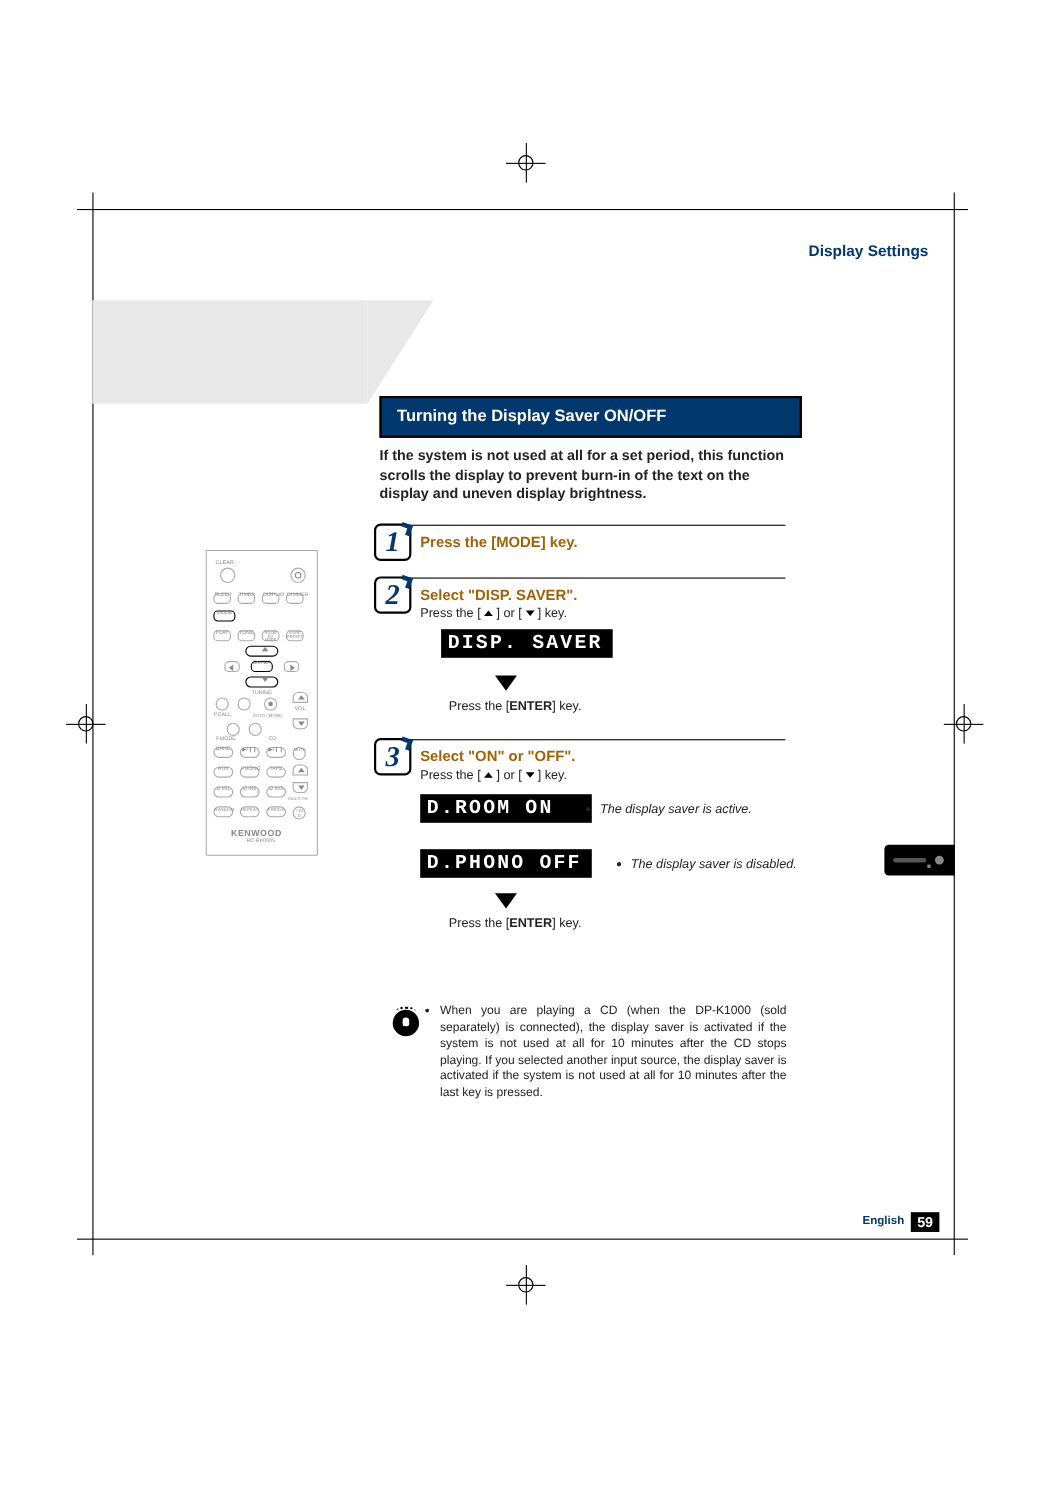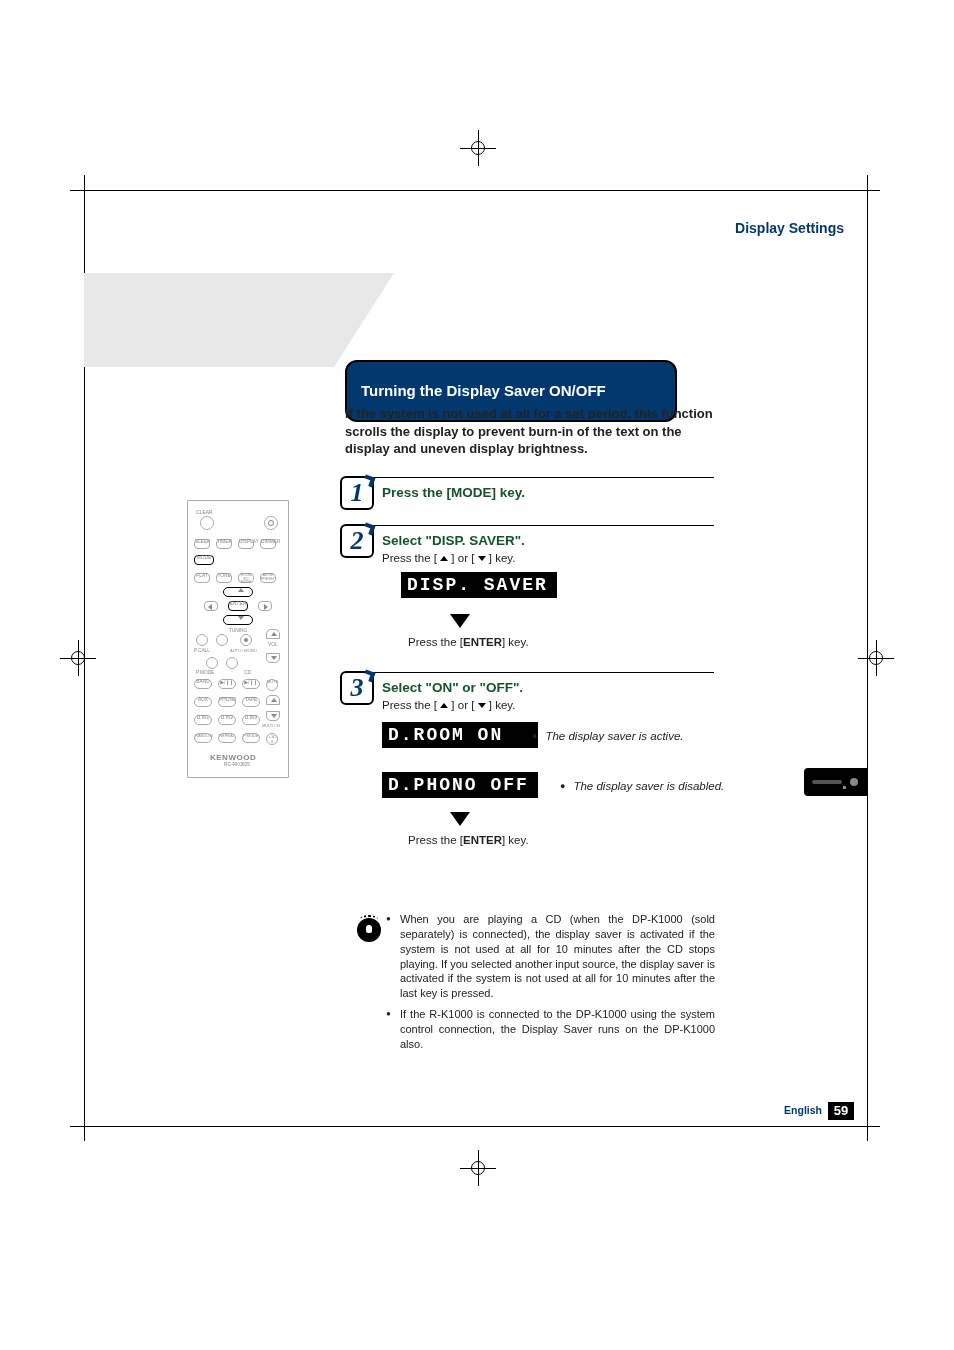--- a/index.html
+++ b/index.html
@@ -21,32 +21,32 @@
 
   
   .header-title { position: absolute; top: 220px; right: 110px; font-weight: 700; color: #03386e; font-size: 14px; }
 
   .grey-wedge { position: absolute; left: 84px; top: 273px; width: 250px; height: 94px; background: #e8e8e8; }
   .grey-wedge::after{
     content:""; position:absolute; right:-60px; top:0; width:0; height:0;
     border-top: 94px solid #e8e8e8; border-right: 60px solid transparent;
   }
 
-  .section-bar { position: absolute; left: 345px; top: 360px; width: 332px; border: 2px solid #000; border-radius: 12px; background: #03386e; padding: 20px 14px; }
+  .section-bar { position: absolute; left: 345px; top: 360px; width: 384px; border: 2px solid #000; border-radius: 0; background: #03386e; padding: 8px 14px; }
   .section-bar span { color: #fff; font-weight: 700; font-size: 15px; }
 
   .intro { position: absolute; left: 345px; top: 405px; width: 368px; font-size: 13px; font-weight: 700; line-height: 1.35; }
 
   
   .step-num { position:absolute; width:34px; height:34px; border:2px solid #000; border-radius:6px; background:#fff; font-style:italic; font-weight:700; font-family: Georgia, 'Times New Roman', serif; color:#03386e; font-size:26px; text-align:center; line-height:30px; }
   .step-num .tick{ position:absolute; right:-2px; top:-2px; width:10px; height:10px; border-top:4px solid #03386e; border-right:4px solid #03386e; transform:rotate(20deg); }
 
   .step-line { position:absolute; width:364px; height:1px; background:#000; }
 
-  .step-title { position:absolute; font-weight:700; font-size:13.5px; color:#14532d; }
+  .step-title { position:absolute; font-weight:700; font-size:13.5px; color:#a16207; }
   .step-sub   { position:absolute; font-size:11.5px; color:#222; }
 
   .lcd { position:absolute; width:156px; height:26px; background:#000; color:#fff; font-family: 'Courier New', monospace; font-weight:700; font-size:18px; letter-spacing:2px; padding:2px 6px; display:flex; align-items:center; }
 
   .arrow-down { position:absolute; width:0; height:0; border-left:10px solid transparent; border-right:10px solid transparent; border-top:14px solid #000; }
   .arrow-cap  { position:absolute; font-size:11.5px; }
 
   .bullet-line { position:absolute; font-size:11.5px; color:#222; }
   .bullet-line::before { content:"\25CF"; font-size:9px; margin-right:8px; position:relative; top:-1px; }
 
@@ -159,21 +159,20 @@
     <div class="slot"></div>
       <div class="dot"></div>
       <div class="sq"></div>
   </div>
 
   <div class="tip-icon">
       <div class="bulb"></div>
     </div>
   <ul class="tips">
     <li>When you are playing a CD (when the DP-K1000 (sold separately) is connected), the display saver is activated if the system is not used at all for 10 minutes after the CD stops playing. If you selected another input source, the display saver is activated if the system is not used at all for 10 minutes after the last key is pressed.</li>
-    <li>If the R-K1000 is connected to the DP-K1000 using the system control connection, the Display Saver runs on the DP-K1000 also.</li>
   </ul>
 
   <div class="footer-lang">English</div>
   <div class="footer-page">59</div>
 
   <div class="remote">
     <div class="label-top" style="left:8px; top:8px;">CLEAR</div>
     <div class="circ" style="left:12px; top:15px; width:14px; height:14px;"></div>
     <div class="circ" style="right:10px; top:15px; width:14px; height:14px;">
         <div style="position:absolute;left:3px;top:3px;width:6px;height:6px;border:1px solid #888;border-radius:50%;"></div>

